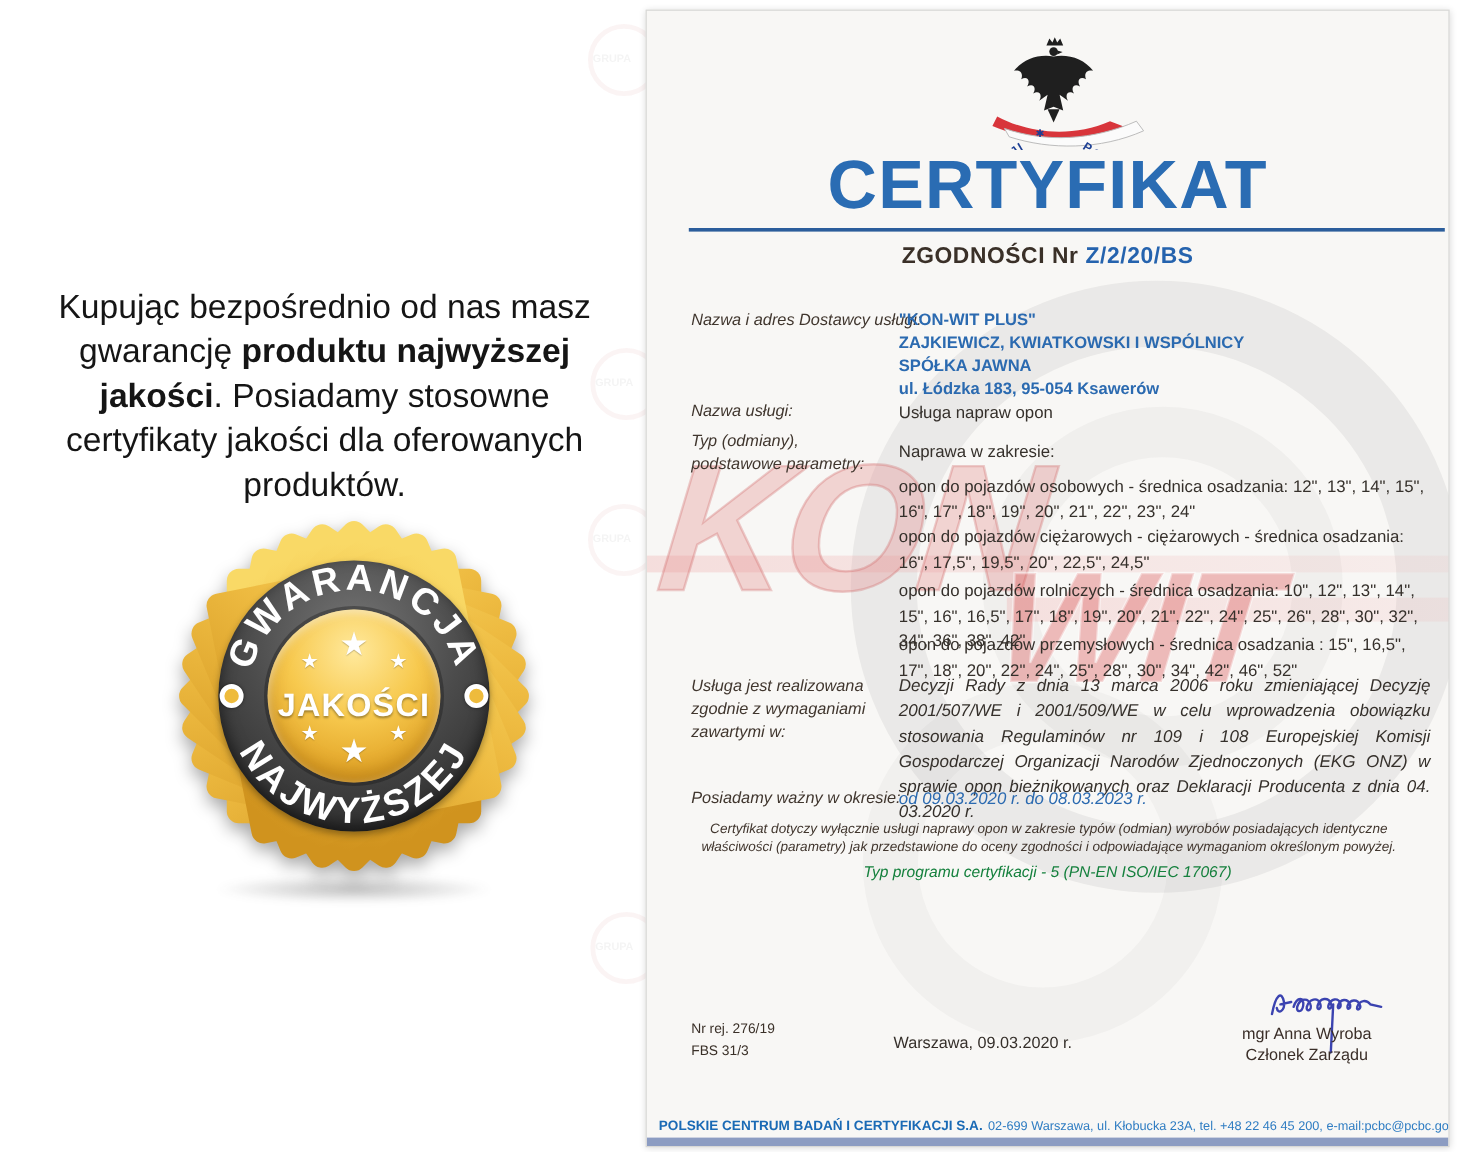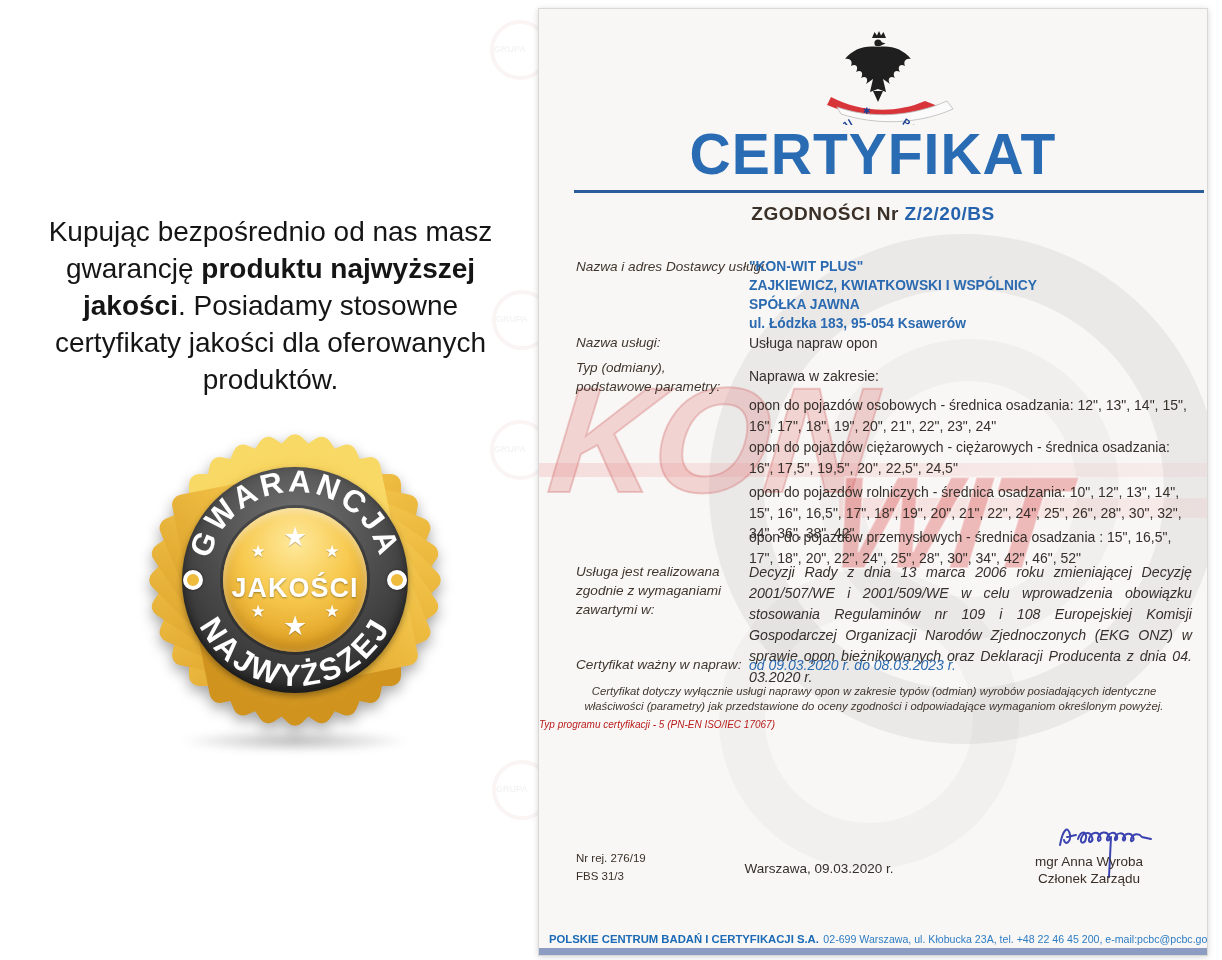--- a/index.html
+++ b/index.html
@@ -1,20 +1,20 @@
 <!DOCTYPE html>
 <html><head>
 <meta charset="utf-8">
 <style>
   html,body{margin:0;padding:0;background:#ffffff;}
   #stage{position:relative;width:1222px;height:960px;background:#ffffff;overflow:hidden;
          font-family:"Liberation Sans", sans-serif;}
 
   
-  .intro{position:absolute;left:18px;top:185px;width:505px;text-align:center;
+  .intro{position:absolute;left:18px;top:209px;width:505px;text-align:center;
          font-size:28px;line-height:37px;color:#151515;}
   .intro b{font-weight:bold;}
 
   
   .tile{position:absolute;width:52px;height:52px;border-radius:50%;
         border:4px solid rgba(190,70,70,.06);color:rgba(120,120,120,.08);
         font-size:9px;font-weight:bold;text-align:left;line-height:50px;}
 
   
   .badge{position:absolute;left:145px;top:430px;width:300px;height:300px;}
@@ -84,22 +84,22 @@
   
   .lbl{position:absolute;left:37px;width:180px;font-style:italic;color:#40362e;
        font-size:13.6px;line-height:19px;}
   .nowrap{white-space:nowrap;}
   .val{position:absolute;left:210px;width:443px;font-size:14px;line-height:20.5px;color:#35302b;}
   .val-blue{color:#2b6ab0;font-weight:bold;line-height:19px;font-size:13.8px;}
   .val-blue2{color:#2b6ab0;}
   .justify{text-align:justify;line-height:21px;font-size:14.2px;font-style:italic;}
   .note{position:absolute;left:30px;top:675px;width:610px;text-align:center;font-style:italic;
         font-size:11.3px;line-height:14.5px;color:#41362e;}
-  .program{position:absolute;left:0;right:0;top:710px;font-style:italic;
-        font-size:10px;color:#b91c1c;}
+  .program{position:absolute;left:0;right:0;top:710px;text-align:center;font-style:italic;
+        font-size:13px;color:#15803d;}
 
   
   .regno{position:absolute;left:37px;top:843px;font-size:11.5px;color:#3a3028;}
   .formno{position:absolute;left:37px;top:861px;font-size:11.5px;color:#3a3028;}
   .place{position:absolute;left:150px;top:852px;width:260px;text-align:center;
         font-size:13.5px;color:#352f2a;}
   .signer{position:absolute;left:470px;width:160px;text-align:center;font-size:13.5px;color:#3a2e28;}
   .sig{position:absolute;left:515px;top:806px;width:110px;height:66px;}
 
   .cert-footer{position:absolute;left:10px;width:650px;top:920px;text-align:center;white-space:nowrap;}
@@ -207,21 +207,21 @@
     <div class="lbl" style="top:368px;">podstawowe parametry:</div>
     <div class="val" style="top:357px;">Naprawa w zakresie:</div>
     <div class="val" style="top:368px;margin-top:18px;">opon do pojazdów osobowych -  średnica osadzania: 12", 13", 14", 15", 16", 17", 18", 19", 20", 21", 22", 23", 24"</div>
     <div class="val" style="top:428px;">opon do pojazdów ciężarowych - ciężarowych -  średnica osadzania: 16", 17,5", 19,5", 20", 22,5", 24,5"</div>
     <div class="val" style="top:473px;">opon do pojazdów rolniczych - średnica osadzania: 10", 12", 13", 14", 15", 16", 16,5", 17", 18", 19", 20", 21", 22", 24", 25", 26", 28", 30", 32", 34", 36", 38", 42"</div>
     <div class="val" style="top:518px;">opon do pojazdów przemysłowych - średnica osadzania : 15", 16,5", 17", 18", 20", 22", 24", 25", 28", 30", 34", 42", 46", 52"</div>
 
     <div class="lbl" style="top:553px;width:172px;">Usługa jest realizowana zgodnie z wymaganiami zawartymi w:</div>
     <div class="val justify" style="top:553px;">Decyzji Rady z dnia 13 marca 2006 roku zmieniającej Decyzję 2001/507/WE i 2001/509/WE w celu wprowadzenia obowiązku stosowania Regulaminów nr 109 i 108 Europejskiej Komisji Gospodarczej Organizacji Narodów Zjednoczonych (EKG ONZ) w sprawie opon bieżnikowanych oraz Deklaracji Producenta z dnia 04. 03.2020 r.</div>
 
-    <div class="lbl nowrap" style="top:646px;">Certyfikat ważny w napraw:</div>
+    <div class="lbl nowrap" style="top:646px;">Posiadamy ważny w okresie:</div>
     <div class="val val-blue2" style="top:646px;font-style:italic;">od 09.03.2020 r. do 08.03.2023 r.</div>
 
     <div class="note">Certyfikat dotyczy wyłącznie usługi naprawy opon w zakresie typów (odmian) wyrobów posiadających identyczne właściwości (parametry) jak przedstawione do oceny zgodności i odpowiadające wymaganiom określonym powyżej.</div>
     <div class="program">Typ programu certyfikacji - 5 (PN-EN ISO/IEC 17067)</div>
 
     <div class="regno">Nr rej. 276/19</div>
     <div class="formno">FBS 31/3</div>
     <div class="place">Warszawa, 09.03.2020 r.</div>
 
     <svg class="sig" viewBox="0 0 110 66">

